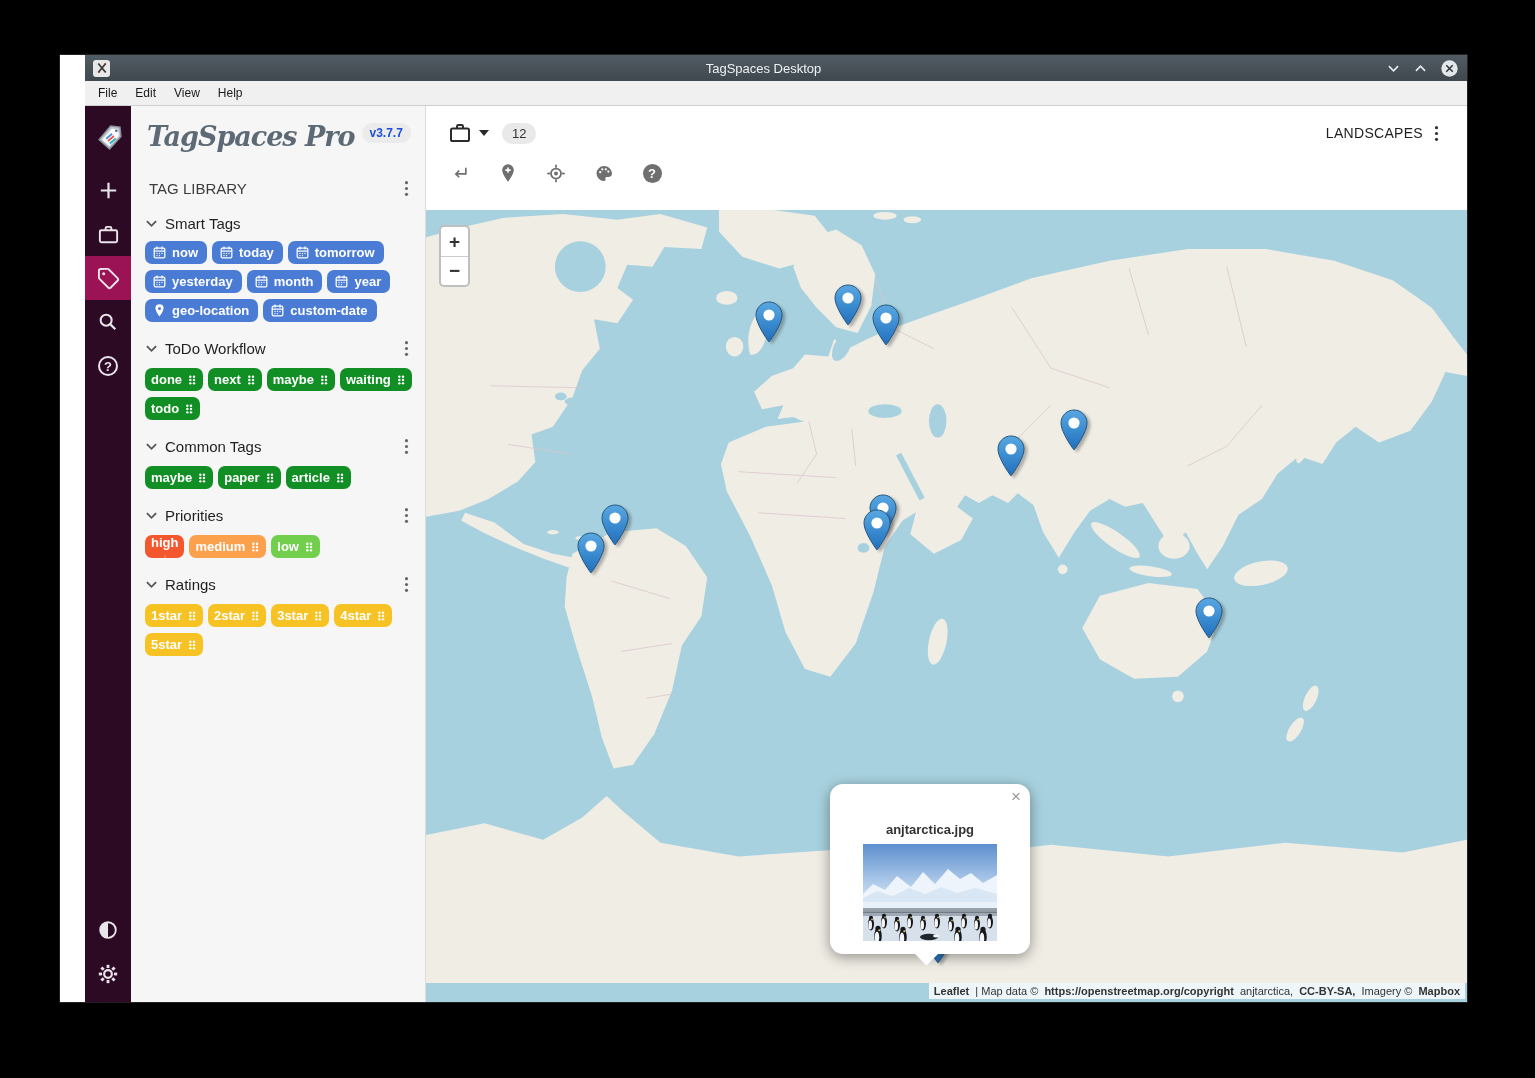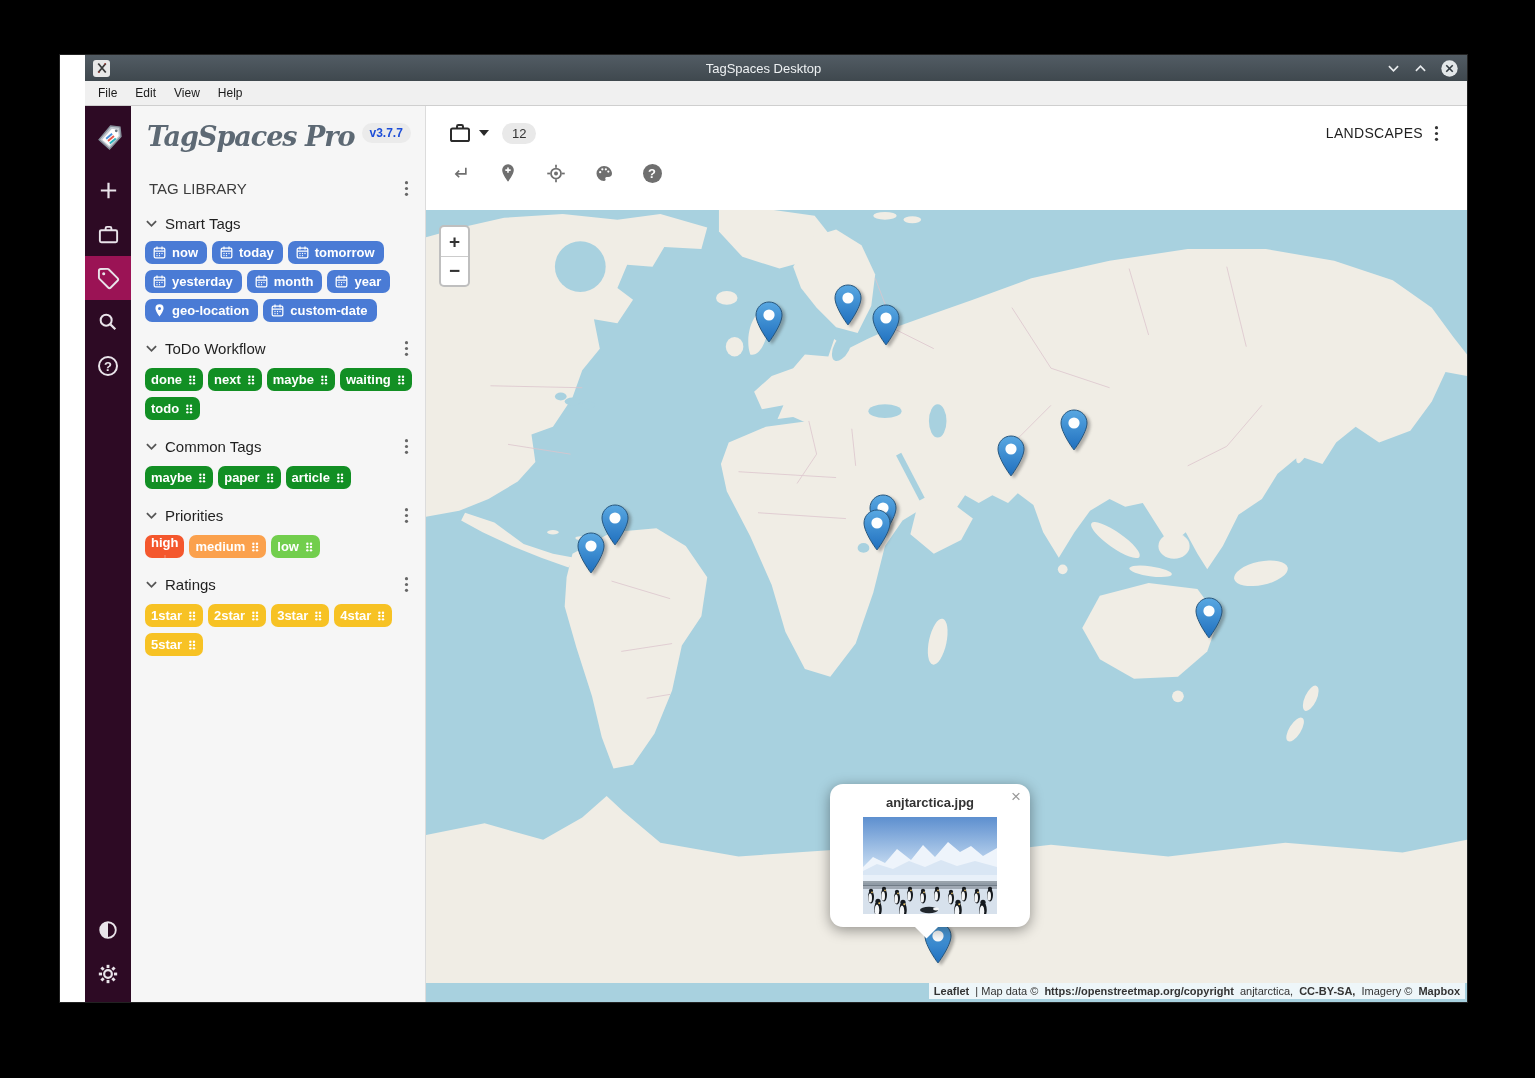--- a/index.html
+++ b/index.html
@@ -68,21 +68,21 @@
   .map{position:absolute;left:0;right:0;top:104px;bottom:0;background:#a8d1df;overflow:hidden;}
   .map-svg{position:absolute;inset:0;}
   .pin{position:absolute;width:28px;height:42px;filter:drop-shadow(3px 2px 1.5px rgba(50,50,50,.35));}
   .zoomctl{position:absolute;top:15px;left:13px;width:31px;background:#fff;border:2px solid rgba(0,0,0,.25);
     border-radius:5px;z-index:6;overflow:hidden;}
   .zbtn{height:29px;display:flex;align-items:center;justify-content:center;font-size:19px;font-weight:bold;color:#333;}
   .zbtn + .zbtn{border-top:1px solid #ccc;}
   .popup{position:absolute;left:404px;top:574px;width:200px;background:#fff;border-radius:13px;
     box-shadow:0 3px 14px rgba(0,0,0,.4);z-index:5;padding-bottom:13px;}
   .popup .tail{position:absolute;left:88px;bottom:-8px;width:17px;height:17px;background:#fff;transform:rotate(45deg);}
-  .popup-title{text-align:center;font-size:13px;font-weight:bold;color:#333;padding:11px 20px 0 20px;}
+  .popup-title{text-align:center;font-size:13px;font-weight:bold;color:#333;padding:11px 20px 0 20px;margin-top:27px;}
   .popup-close{position:absolute;top:3px;right:9px;font-size:17px;color:#9a9a9a;line-height:20px;}
   .popup-img{width:134px;height:97px;margin:7px auto 0 auto;display:block;}
   .attr{position:absolute;right:2px;bottom:3px;z-index:6;background:rgba(255,255,255,.8);
     padding:2px 5px;font-size:11px;color:#333;}
   .attr span{margin-left:3px;}
   .attr span:first-child{margin-left:0;}
   .attr .b{font-weight:bold;}
 </style>
 </head>
 <body>

